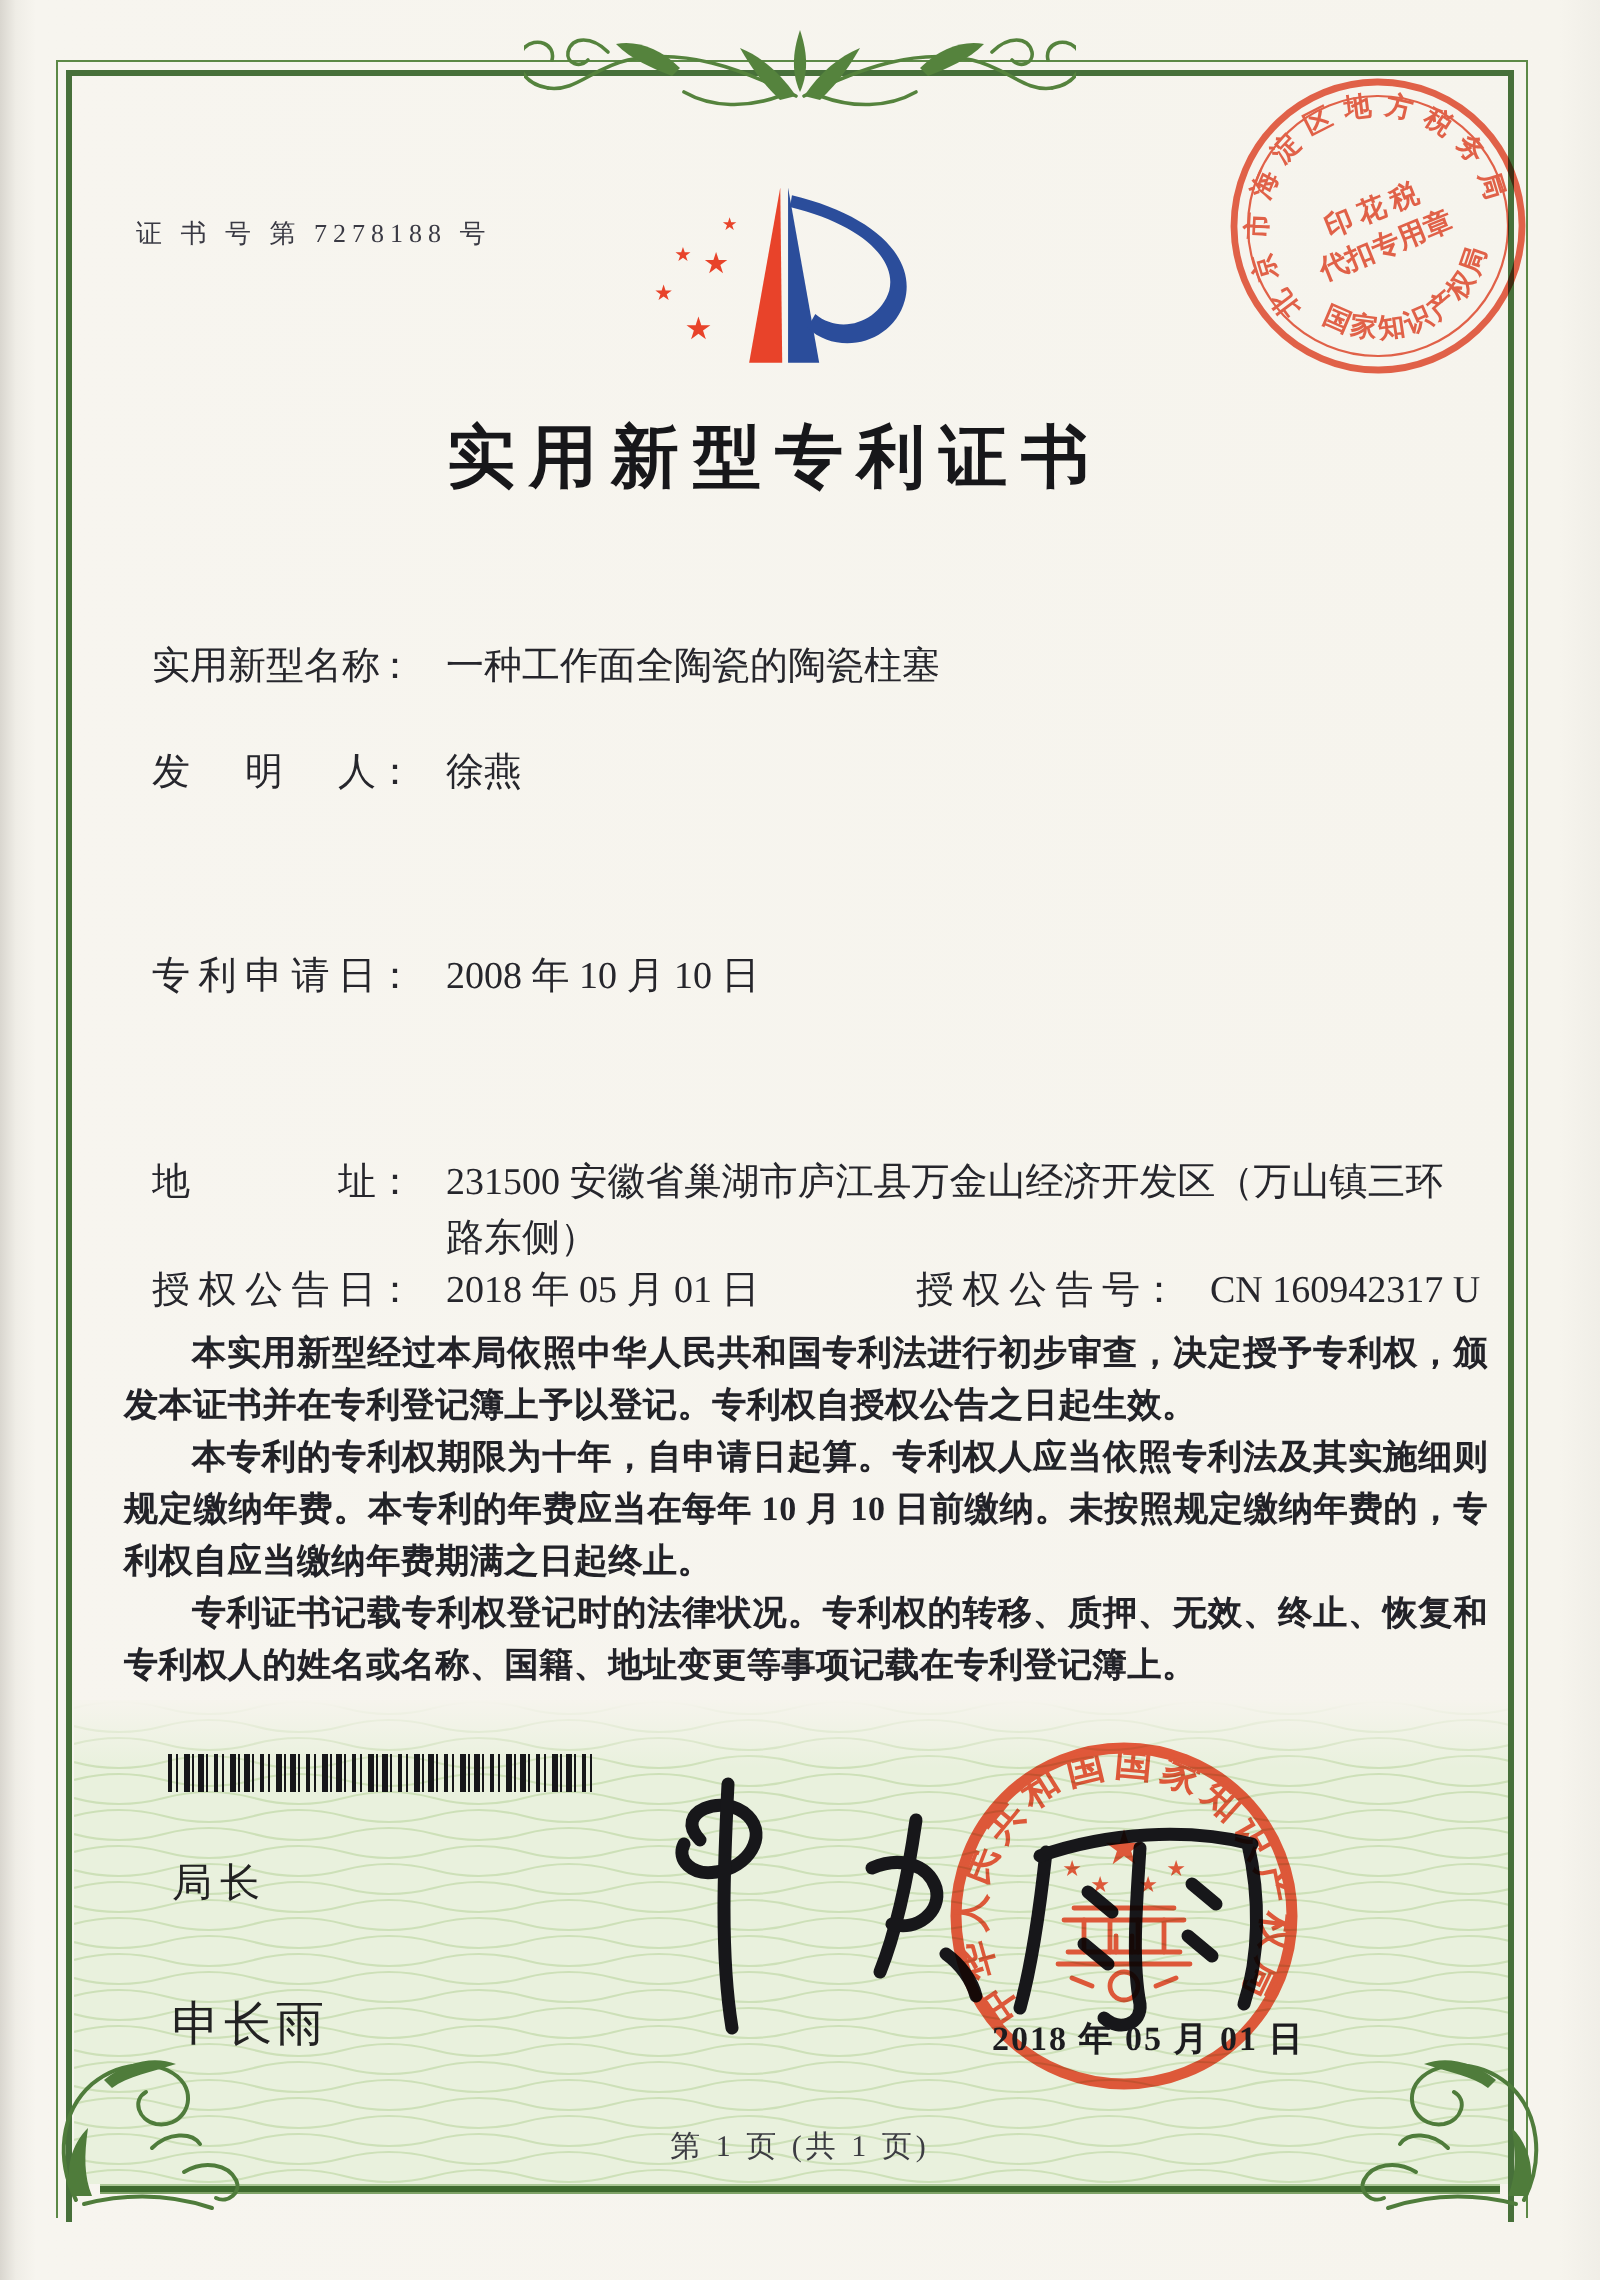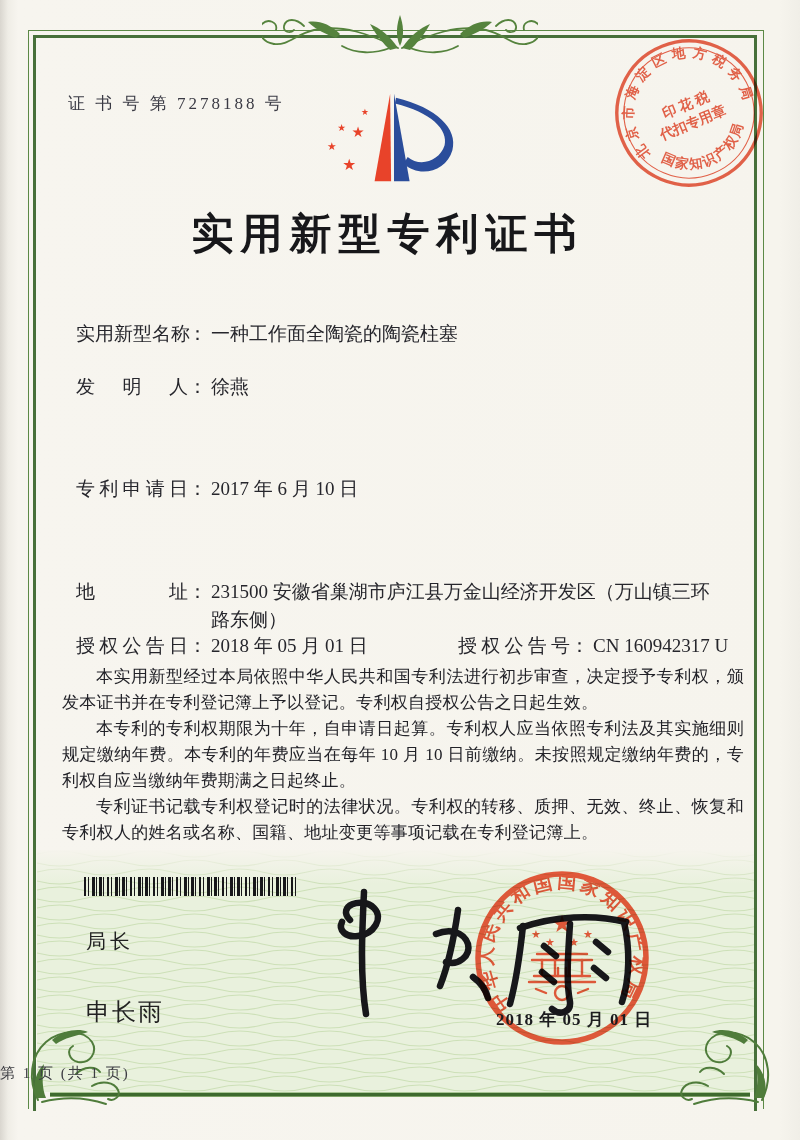--- a/index.html
+++ b/index.html
@@ -9,47 +9,47 @@
   .abs{position:absolute;}
   
   .frame-outer{left:28px;top:30px;width:734px;height:1078px;border:1px solid #5c8946;border-bottom:none;}
   .frame-inner{left:33px;top:35px;width:718px;height:1073px;border:3px solid #47703a;border-bottom:none;}
   .bottom-rule{left:50px;top:1092px;width:700px;height:5px;
         background:linear-gradient(180deg,#a9c694 0 1px,#3e6a2e 1px 4px,#7fa368 4px 5px);}
   .green-zone{left:37px;top:850px;width:717px;height:242px;overflow:hidden;}
   .green-zone .fade{position:absolute;left:0;top:0;width:100%;height:34px;
         background:linear-gradient(180deg,#f6f4ed 0,rgba(246,244,237,0) 100%);}
   
-  .cert-number{left:68px;top:92px;font-size:17px;letter-spacing:3px;color:#3a3a44;text-align:right;}
-  .cert-title{left:0;top:206px;width:775px;text-align:center;font-size:42px;font-weight:bold;
+  .cert-number{left:68px;top:108px;font-size:13px;letter-spacing:3px;color:#3a3a44;text-align:right;}
+  .cert-title{left:0;top:206px;width:775px;text-align:center;font-size:34px;font-weight:bold;
         letter-spacing:7px;color:#17171a;}
   .frow{left:76px;font-size:19px;color:#26262c;line-height:28px;white-space:nowrap;}
   .flabel{display:inline-block;width:112px;text-align:justify;text-align-last:justify;
         text-justify:inter-character;vertical-align:top;}
   .fcolon{display:inline-block;vertical-align:top;}
-  .fvalue{display:inline-block;vertical-align:top;margin-left:4px;}
+  .fvalue{display:inline-block;vertical-align:top;margin-left:16px;}
   .fvalue.addr{width:500px;white-space:normal;line-height:28px;}
   .grant-right{position:absolute;left:382px;top:0;}
   .bodytext{left:62px;top:664px;width:682px;font-size:17px;line-height:26px;color:#222228;
         letter-spacing:0.3px;text-align:justify;}
-  .bodytext p{margin:0;text-indent:2em;}
+  .bodytext p{margin:0;text-indent:2em;font-weight:bold;}
   .barcode{left:84px;top:877px;width:212px;height:19px;
         background:repeating-linear-gradient(90deg,
           #17171a 0 2px,rgba(0,0,0,0) 2px 4px,
           #17171a 4px 5px,rgba(0,0,0,0) 5px 8px,
           #17171a 8px 11px,rgba(0,0,0,0) 11px 12px,
           #17171a 12px 13px,rgba(0,0,0,0) 13px 15px,
           #17171a 15px 18px,rgba(0,0,0,0) 18px 19px,
           #17171a 19px 20px,rgba(0,0,0,0) 20px 23px);}
   .director-role{left:86px;top:928px;font-size:20px;letter-spacing:4px;color:#222;
         font-family:Liberation Sans, sans-serif;}
   .director-name{left:86px;top:996px;font-size:24px;letter-spacing:2px;color:#222;
         font-family:Liberation Serif, serif;}
   .seal-date{left:496px;top:1008px;font-size:17px;font-weight:bold;letter-spacing:1px;color:#1c1c1f;z-index:6;}
-  .page-footer{left:0;top:1064px;width:800px;text-align:left;font-size:15px;letter-spacing:2px;color:#3c3c42;}
+  .page-footer{left:0;top:1064px;width:800px;text-align:center;font-size:15px;letter-spacing:2px;color:#3c3c42;}
   .seal{mix-blend-mode:multiply;}
   svg{display:block;}
   svg text{font-family:"Liberation Serif","DejaVu Serif",serif;}
 </style>
 </head>
 <body>
 
 <div class="page">
 
   <div class="abs green-zone">
@@ -160,21 +160,21 @@
 
   <div class="abs cert-title">实用新型专利证书</div>
 
   <div class="abs frow" style="top:320px">
     <span class="flabel">实用新型名称</span><span class="fcolon">：</span><span class="fvalue">一种工作面全陶瓷的陶瓷柱塞</span>
   </div>
   <div class="abs frow" style="top:373px">
     <span class="flabel">发明人</span><span class="fcolon">：</span><span class="fvalue">徐燕</span>
   </div>
   <div class="abs frow" style="top:475px">
-    <span class="flabel">专利申请日</span><span class="fcolon">：</span><span class="fvalue">2017 年 6 月 10 日</span>
+    <span class="flabel">专利申请日</span><span class="fcolon">：</span><span class="fvalue">2008 年 10 月 10 日</span>
   </div>
   <div class="abs frow" style="top:578px">
     <span class="flabel">地址</span><span class="fcolon">：</span><span class="fvalue addr">231500 安徽省巢湖市庐江县万金山经济开发区（万山镇三环路东侧）</span>
   </div>
   <div class="abs frow" style="top:632px">
     <span>
       <span class="flabel">授权公告日</span><span class="fcolon">：</span><span class="fvalue">2018 年 05 月 01 日</span>
     </span>
     <span class="grant-right">
       <span class="flabel">授权公告号</span><span class="fcolon">：</span><span class="fvalue">CN 160942317 U</span>

